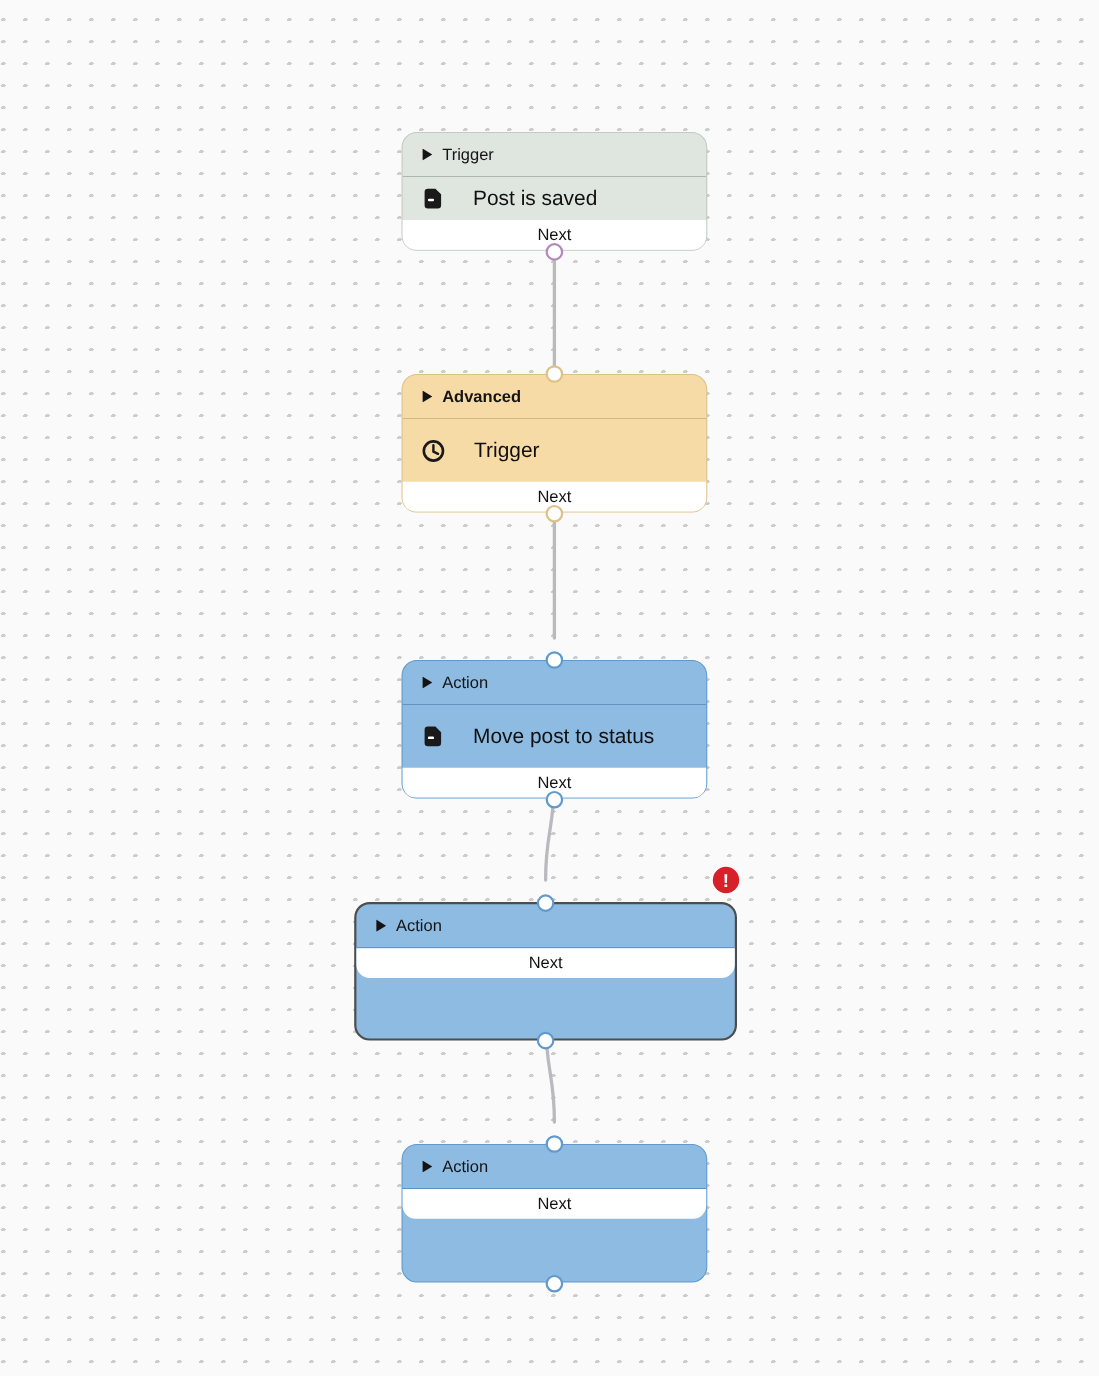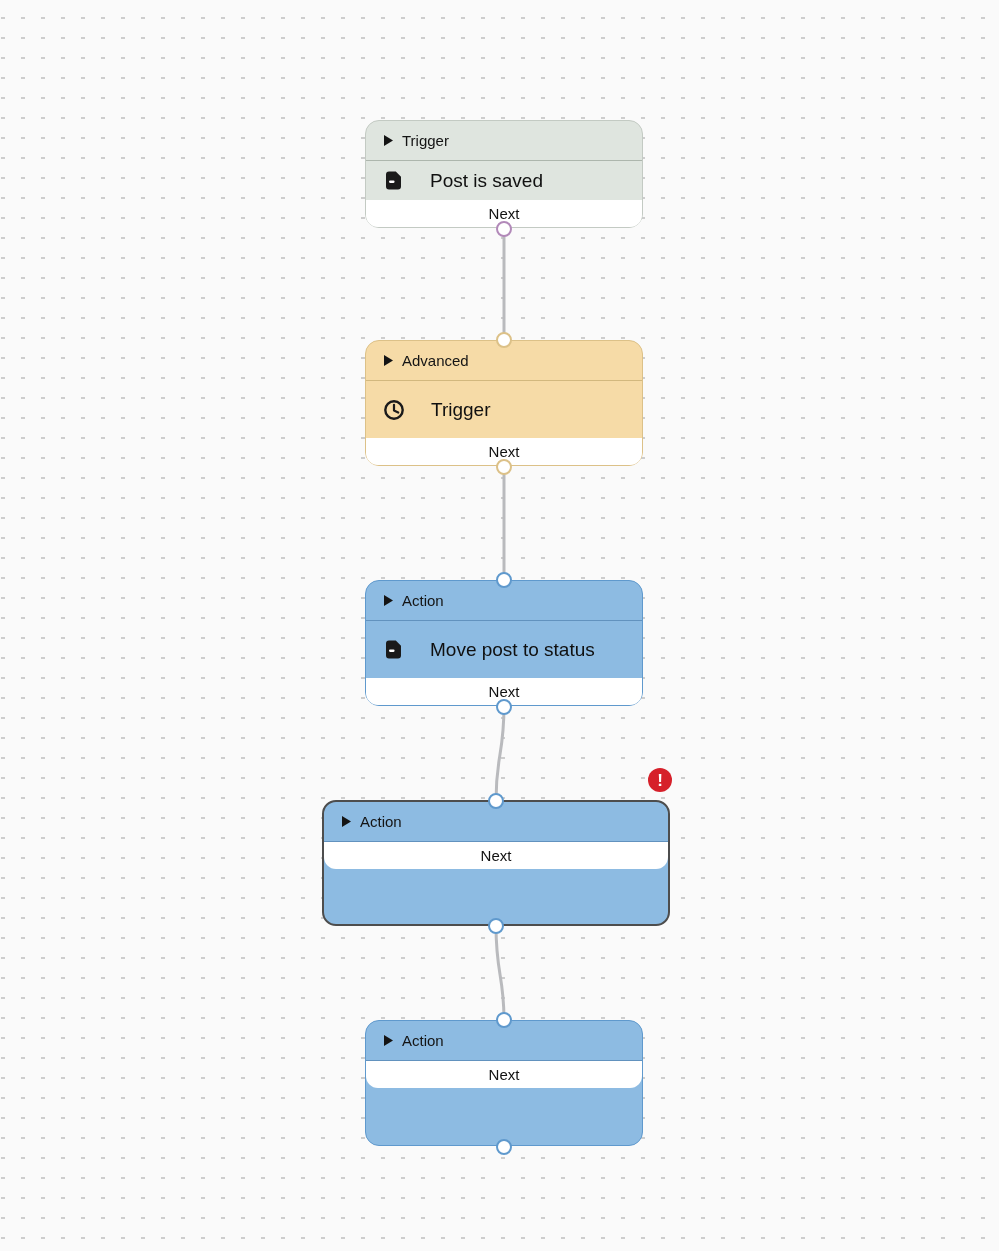--- a/index.html
+++ b/index.html
@@ -35,42 +35,42 @@
     position: absolute;
     z-index: 2;
     border-radius: 14px;
     box-sizing: border-box;
     display: flex;
     flex-direction: column;
     background: #ffffff;
   }
   .node--trigger  { background: #dfe5df; border: 1.5px solid #c3cac3; }
   .node--advanced { background: #f6dba7; border: 1.5px solid #dcc188; }
-  .node--action   { background: #8dbbe2; border: 1.5px solid #5f99cd; }
+  .node--action   { background: #8dbbe2; border: 1.5px solid #5f99cd; margin-top: 20px; }
   .node--selected { border: 2px solid #4d4d4d; }
 
   .pos-1 { left: 365px; top: 98px;   width: 278px; height: 108px; margin-top: 22px; }
   .pos-2 { left: 365px; top: 340px;  width: 278px; height: 126px; }
   .pos-3 { left: 365px; top: 580px;  width: 278px; height: 126px; }
   .pos-4 { left: 322px; top: 800px;  width: 348px; height: 126px; }
   .pos-5 { left: 365px; top: 1020px; width: 278px; height: 126px; }
 
   .node__header {
     height: 39px;
     flex: 0 0 39px;
     display: flex;
     align-items: center;
     gap: 9px;
     padding: 0 18px;
     font-size: 15px;
     color: #141414;
     border-radius: 12px 12px 0 0;
   }
   .node--trigger  .node__header { border-bottom: 1px solid #adb6ad; }
-  .node--advanced .node__header { border-bottom: 1px solid #d2b87e; }
+  .node--advanced .node__header { border-bottom: 1px solid #d2b87e; font-weight: bold; }
   .node--action   .node__header { border-bottom: 1px solid #6292be; }
 
   .node__body {
     flex: 1 1 auto;
     display: flex;
     align-items: center;
     gap: 26px;
     padding: 0 17px;
     font-size: 19px;
     color: #101010;

